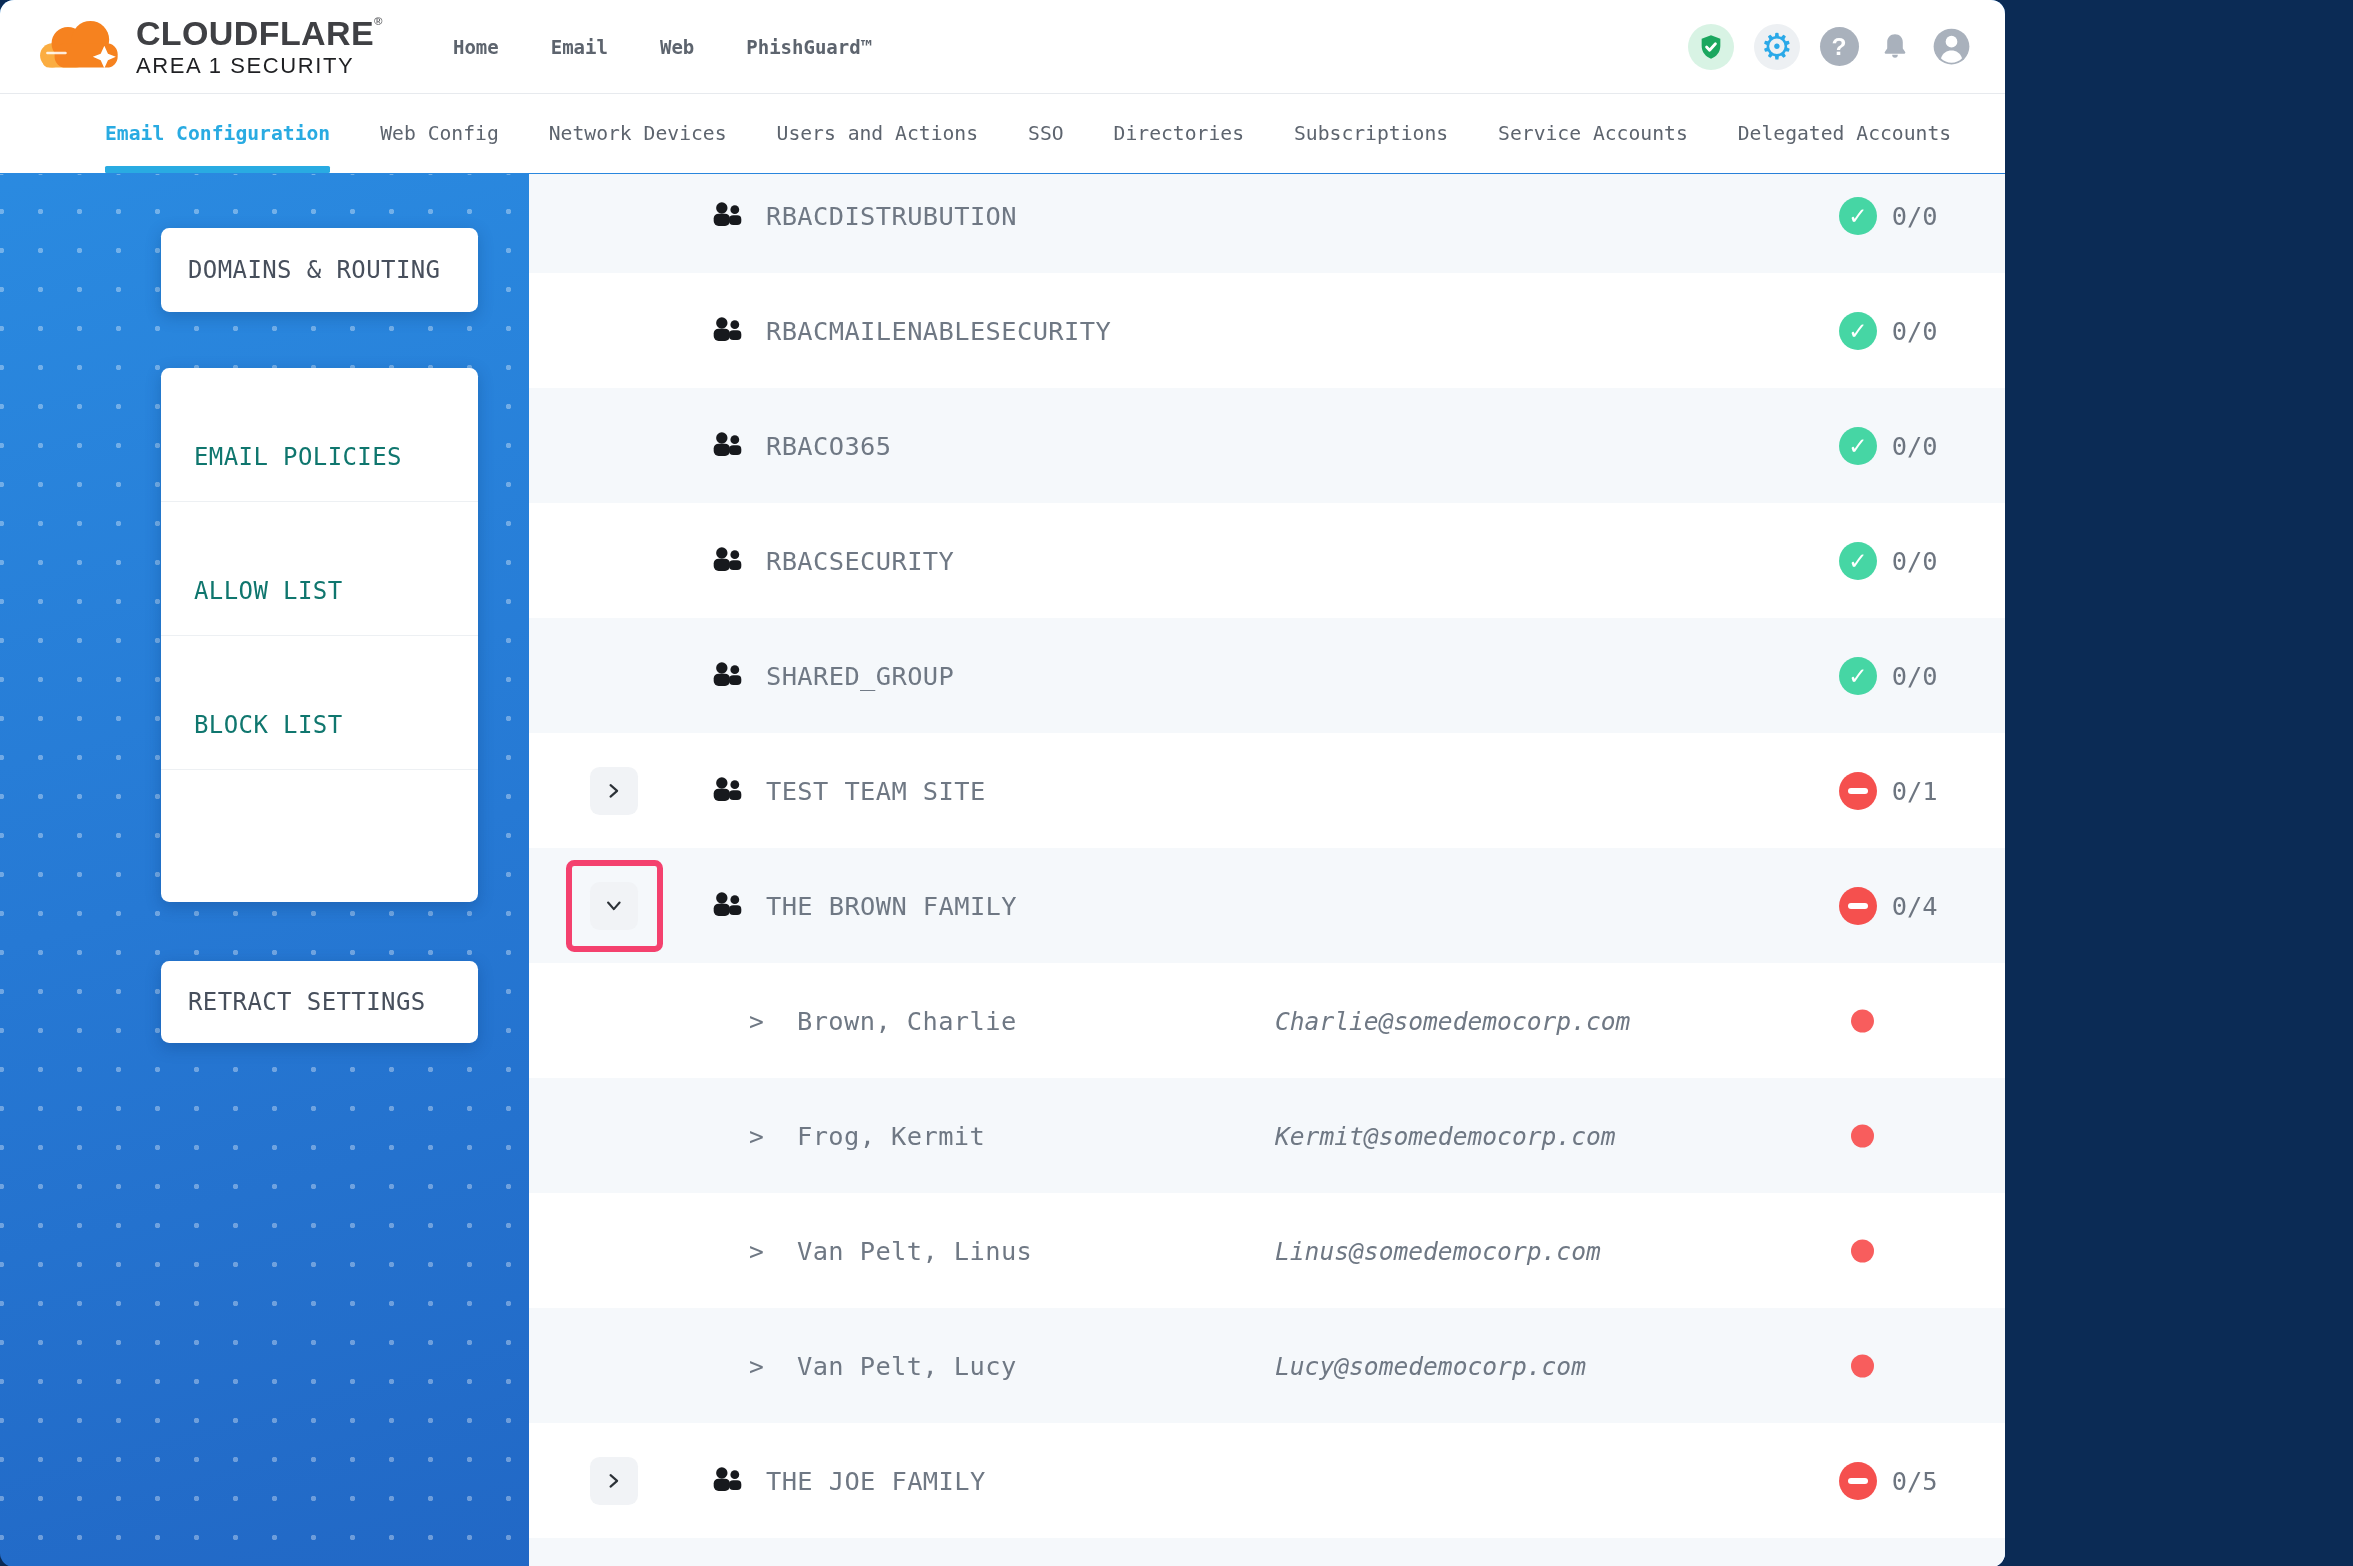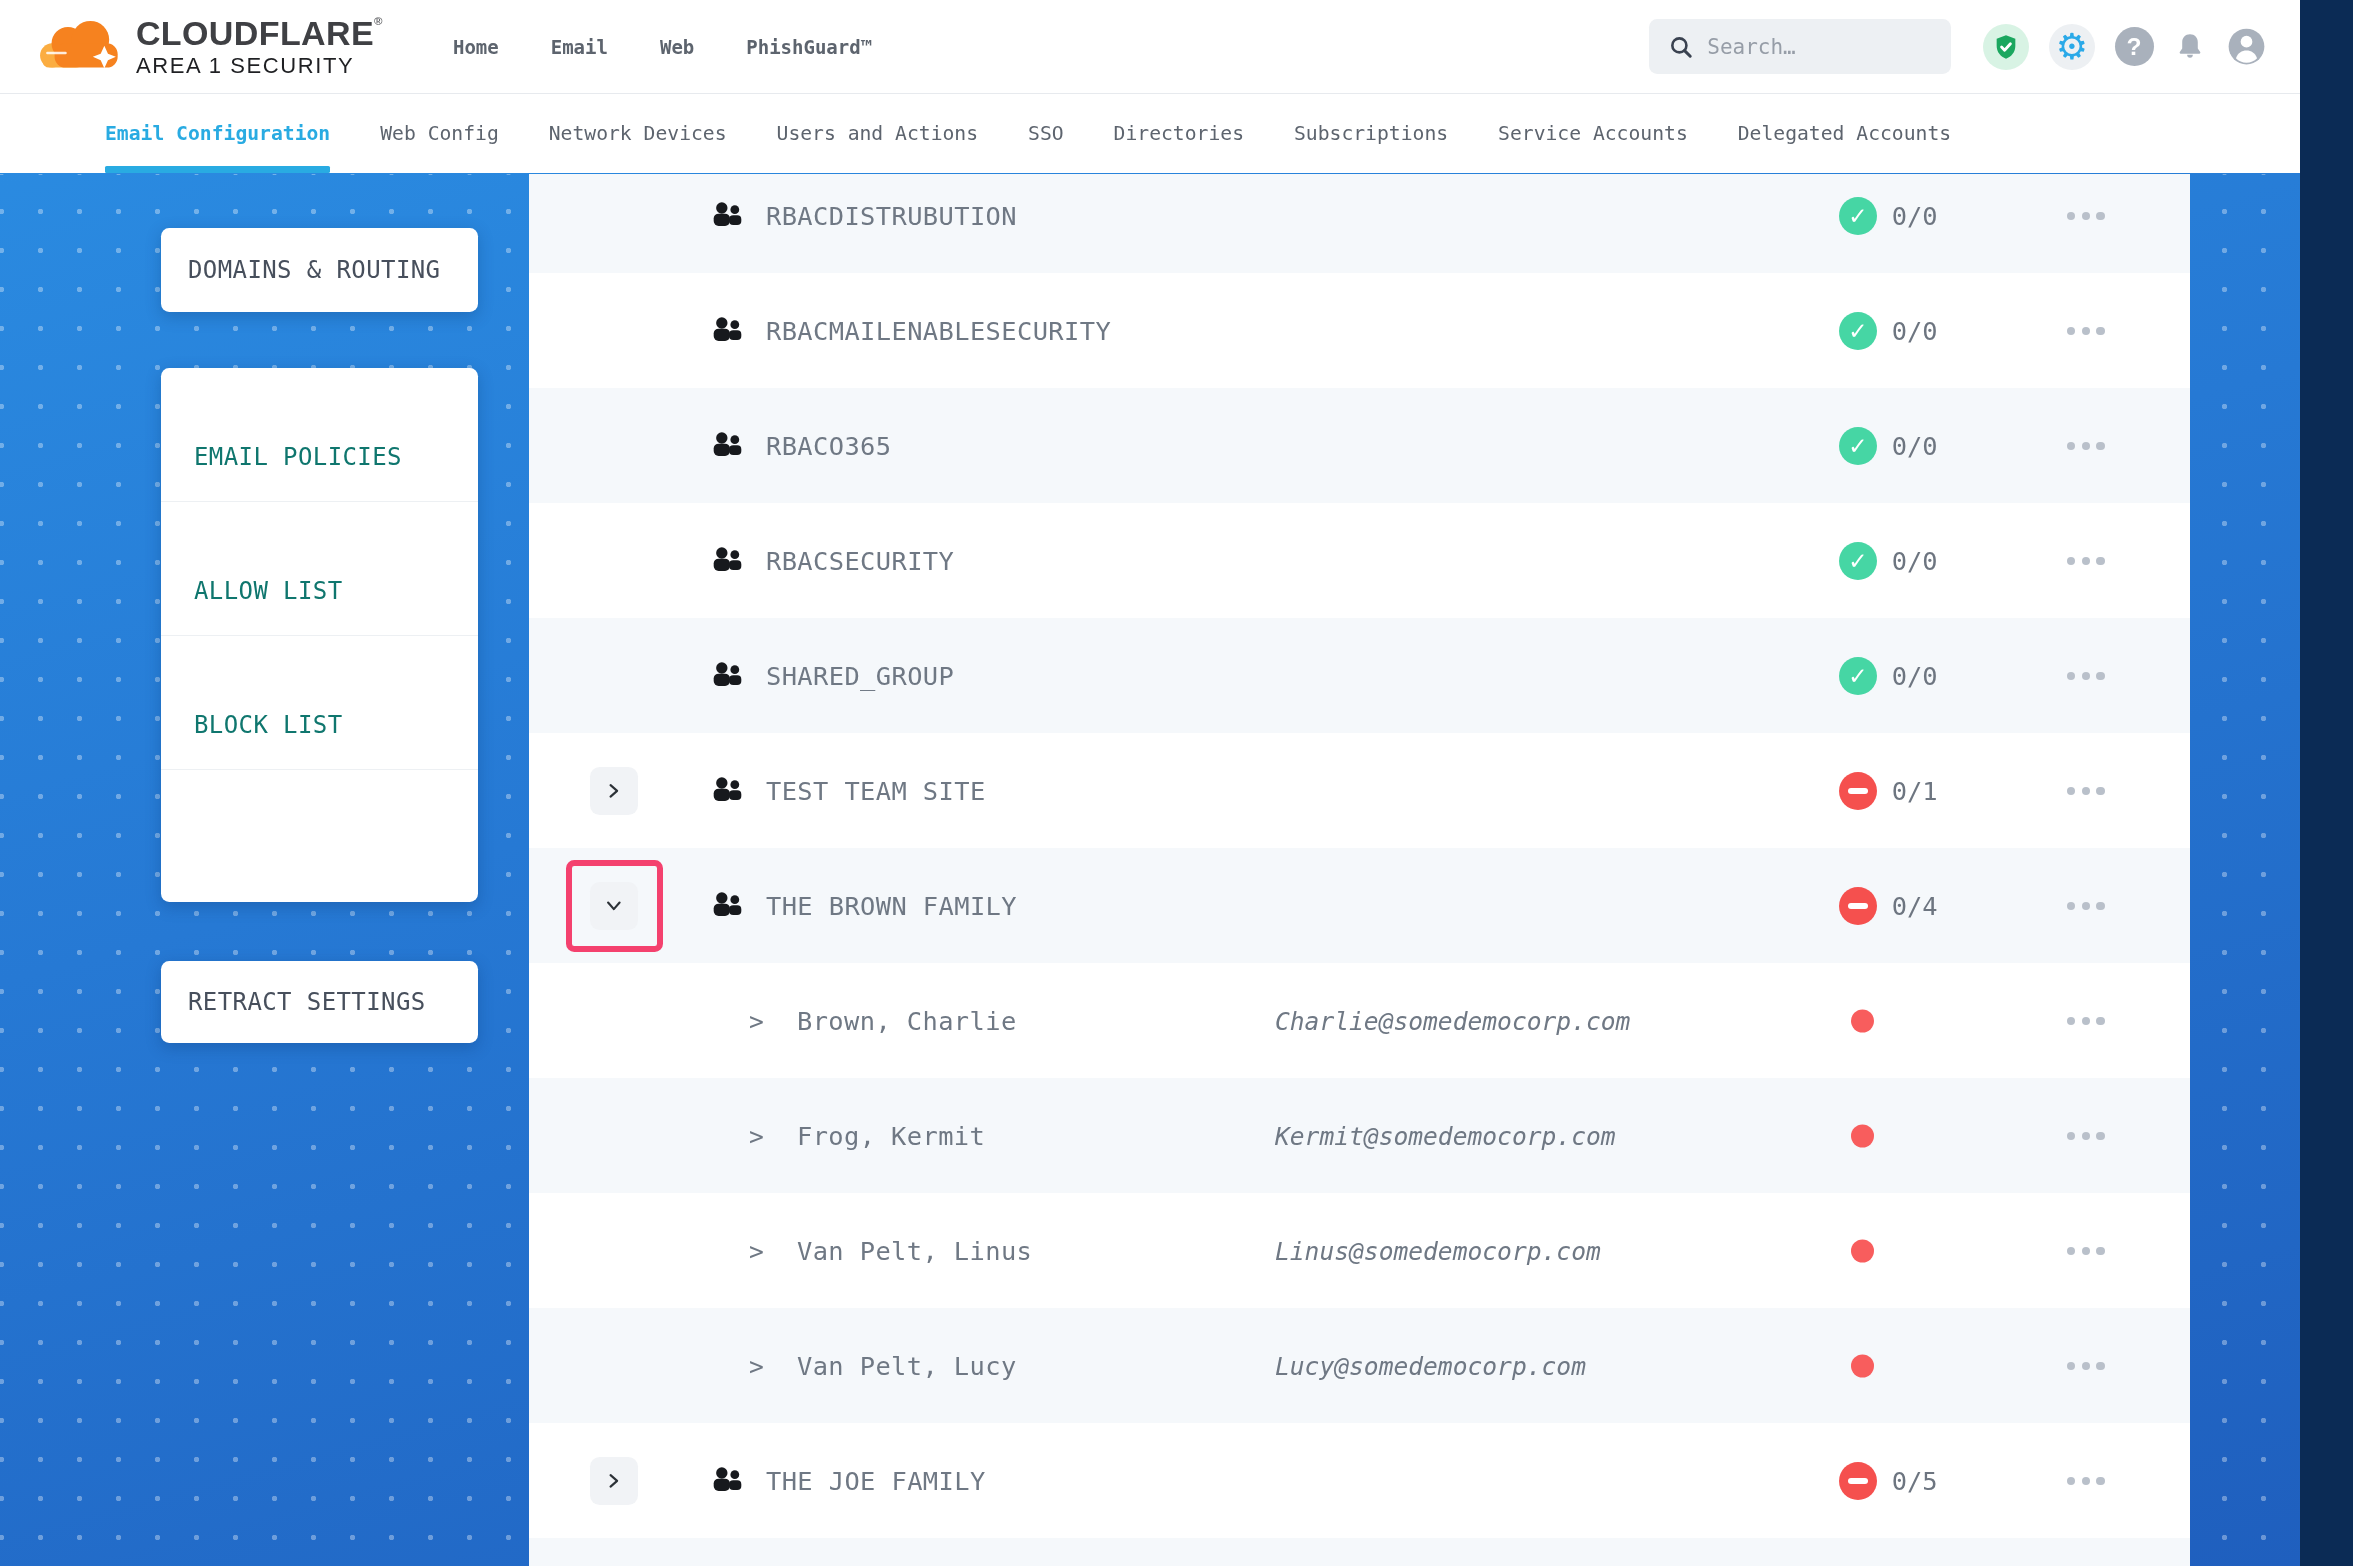--- a/index.html
+++ b/index.html
@@ -1,20 +1,21 @@
 <!DOCTYPE html>
 <html style="font-size:13px"><head>
 <meta charset="utf-8">
 <style>
   * { margin:0; padding:0; box-sizing:border-box; }
   html,body { background:#0b2b55; }
   #screen {
-    position:relative; width:2300px; height:1567px; overflow:hidden;
+    position:relative; width:2005px; height:1567px; overflow:hidden;
     font-family:"DejaVu Sans Mono","Liberation Mono",monospace;
     background:linear-gradient(165deg,#2b8ee3 0%,#2679d4 45%,#1f5fbe 100%);
+    border-radius:14px;
   }
   
   #screen::before {
     content:""; position:absolute; left:0; right:0; top:174px; bottom:0;
     background-image:radial-gradient(rgba(255,255,255,0.34) 2.5px, transparent 3px);
     background-size:39px 39px; background-position:21px 18px;
     z-index:0; pointer-events:none;
   }
 
   
@@ -202,27 +203,20 @@
     </div>
 
     <nav class="topnav">
         <div class="nav-item"><span>Home</span></div>
         <div class="nav-item"><span>Email</span></div>
         <div class="nav-item"><span>Web</span></div>
         <div class="nav-item"><span>PhishGuard™</span></div>
       </nav>
 
     <div class="top-right">
-      <div class="search">
-        <svg viewBox="0 0 24 24">
-          <circle cx="10.5" cy="10.5" r="6.5" fill="none" stroke="#3a4250" stroke-width="2.4"></circle>
-          <line x1="15.3" y1="15.3" x2="20.5" y2="20.5" stroke="#3a4250" stroke-width="2.8" stroke-linecap="round"></line>
-        </svg>
-        <input type="text" placeholder="Search…" style="">
-      </div>
 
       <div class="icon-chip chip-shield">
         <svg viewBox="0 0 24 24" width="28" height="28">
           <path d="M12 2 L20 5 V11 C20 16.5 16.6 20.4 12 22 C7.4 20.4 4 16.5 4 11 V5 Z" fill="#1ba75f"></path>
           <path d="M8.2 12 l2.6 2.8 5-5.6" fill="none" stroke="#ffffff" stroke-width="2.4" stroke-linecap="round" stroke-linejoin="round"></path>
         </svg>
       </div>
       <div class="icon-chip chip-gear">
         <span class="gear-glyph">⚙</span>
       </div>

